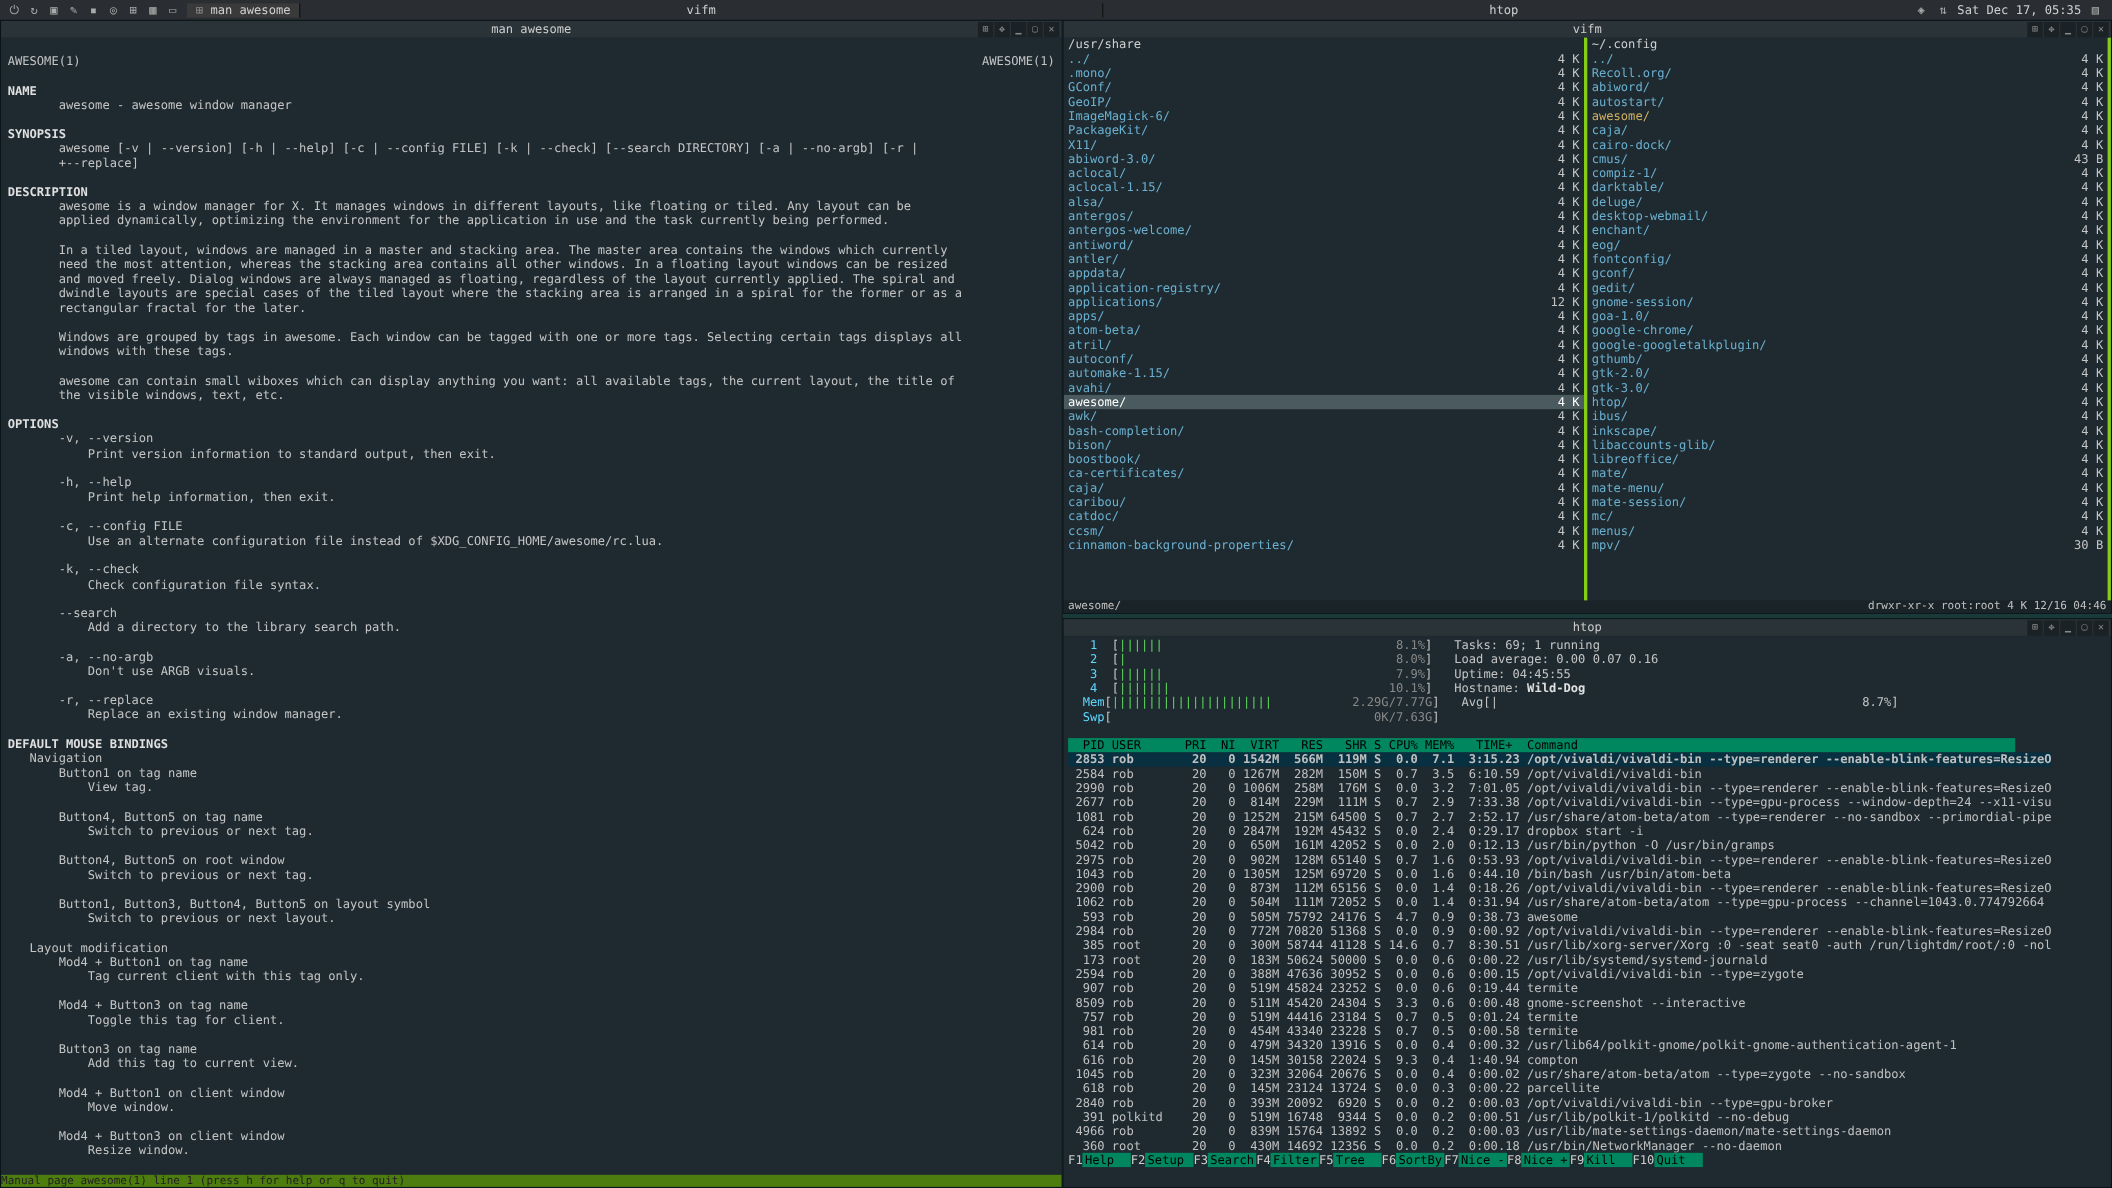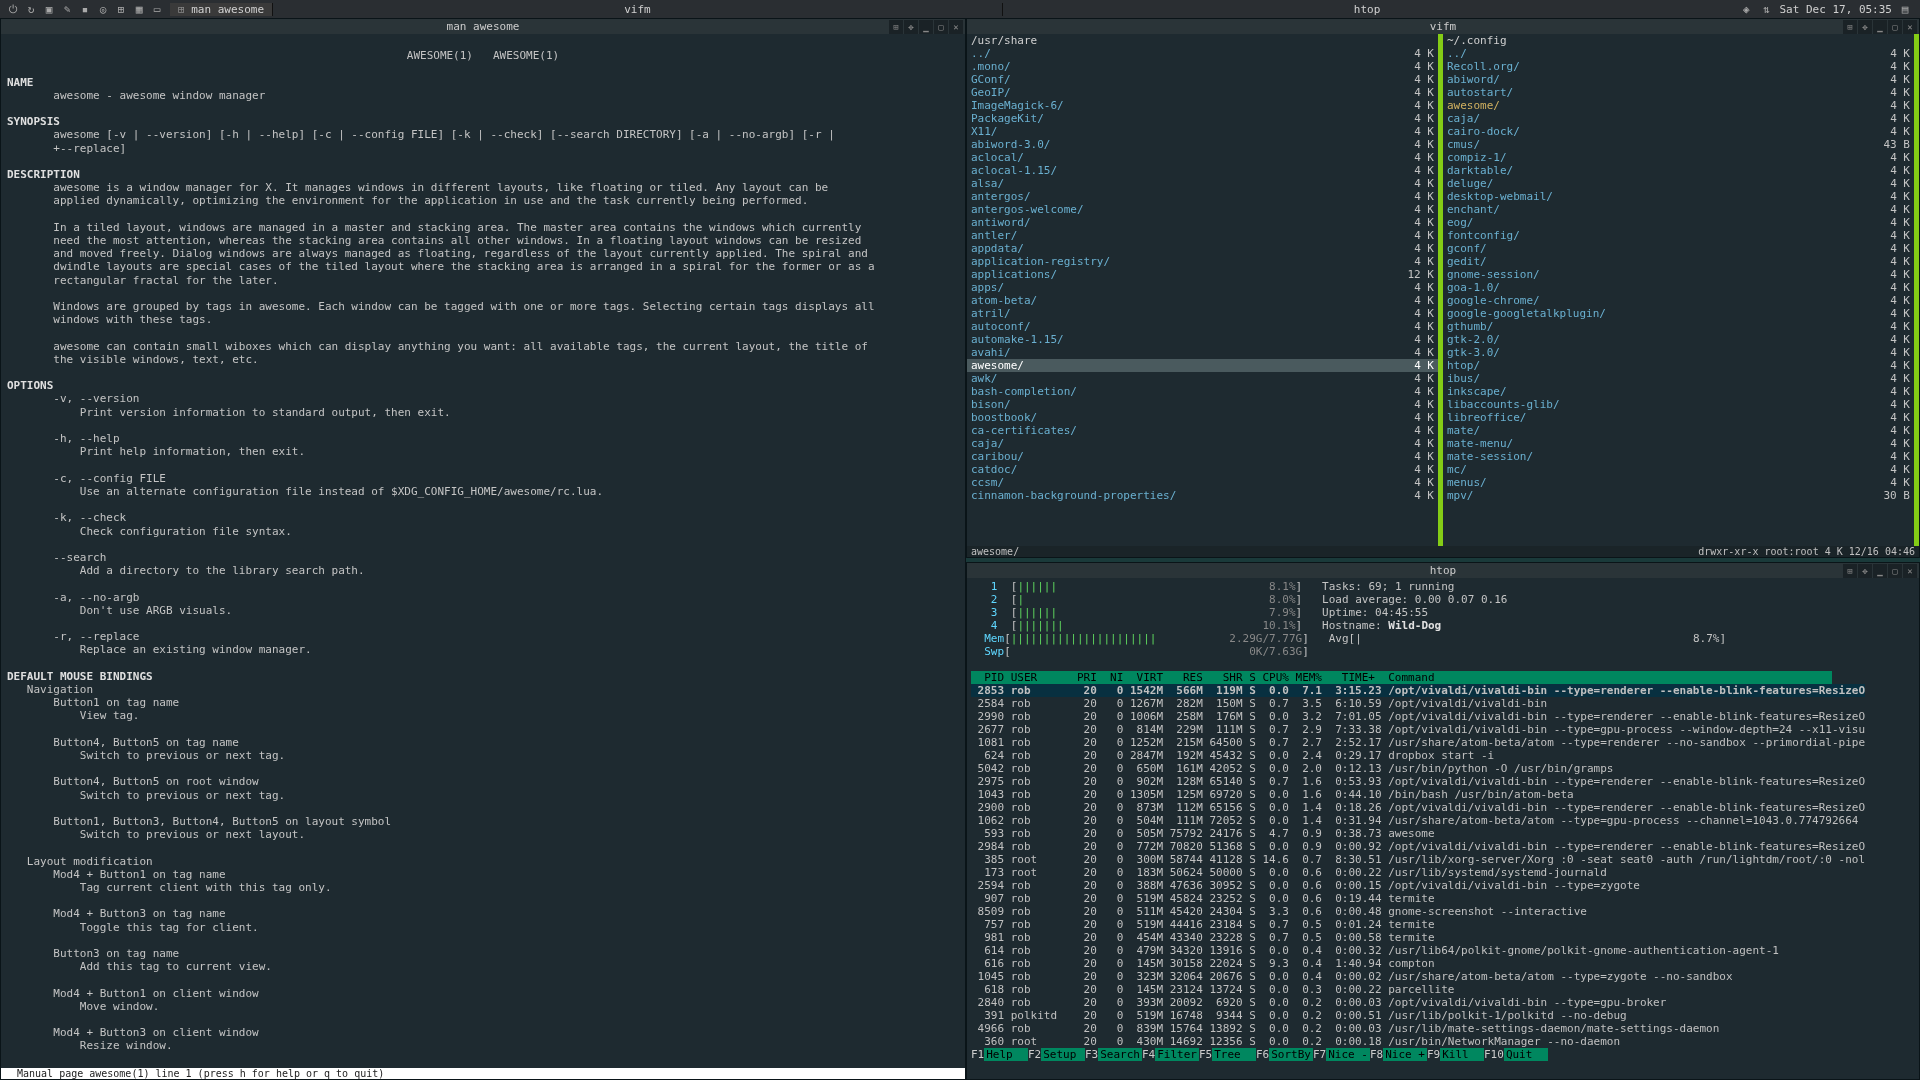--- a/index.html
+++ b/index.html
@@ -12,26 +12,26 @@
 .tb-task { flex:1; text-align:center; border-left:1px solid #111; }
 .tb-right { display:flex; gap:6px; padding:0 8px; align-items:center; }
 .main { display:flex; height:calc(100% - 18px); }
 .left-col { width:966px; display:flex; flex-direction:column; }
 .right-col { flex:1; display:flex; flex-direction:column; gap:4px; }
 .pane { background:#1e2a30; display:flex; flex-direction:column; border:1px solid #0a1418; }
 .pane-title { background:#2a3438; text-align:center; padding:1px 0; font-size:11px; color:#ccc; display:flex; align-items:center; justify-content:center; position:relative; }
 .pane-ctrls { position:absolute; right:2px; display:flex; gap:1px; }
 .pane-btn { width:14px; height:14px; background:#1a2226; color:#888; display:inline-flex; align-items:center; justify-content:center; font-size:9px; }
 .man-body { flex:1; padding:2px 6px; background:#1e2a30; overflow:hidden; line-height:13.2px; white-space:pre; font-size:11px; }
-.man-hdr { display:flex; justify-content:center;gap:20px; }
+.man-hdr { display:flex; justify-content:space-between;gap:20px; }
 .bold { color:#e0e0e0; font-weight:bold; }
-.man-status { background:#ffffff; color:#222; padding:0 16px; }
+.man-status { background:#4d7c0f; color:#222; padding:0 0; }
 .vifm { flex:0 0 540px; }
 .vifm-body { flex:1; display:flex; background:#1e2a30; font-size:11px; line-height:13px; }
-.vifm-col { flex:1; display:flex; flex-direction:column; border-right:5px solid #84cc16; }
+.vifm-col { flex:1; display:flex; flex-direction:column; border-right:3px solid #84cc16; }
 .vifm-path { color:#d0d0d0; padding:0 4px; }
 .vifm-list { flex:1; overflow:hidden; }
 .vifm-row { display:flex; justify-content:space-between; padding:0 4px; }
 .vifm-row.sel { background:#4a5a5e; color:#fff; }
 .vifm-row .name { color:#6ab0d0; }
 .vifm-row.sel .name { color:#fff; }
 .vifm-row.hi .name { color:#d0b060; }
 .vifm-status { display:flex; justify-content:space-between; padding:0 4px; color:#c0c0c0; background:#1a2428; }
 .htop { flex:1; }
 .htop-body { flex:1; background:#1e2a30; font-size:11px; line-height:13px; overflow:hidden; padding:2px 4px; white-space:pre; }

